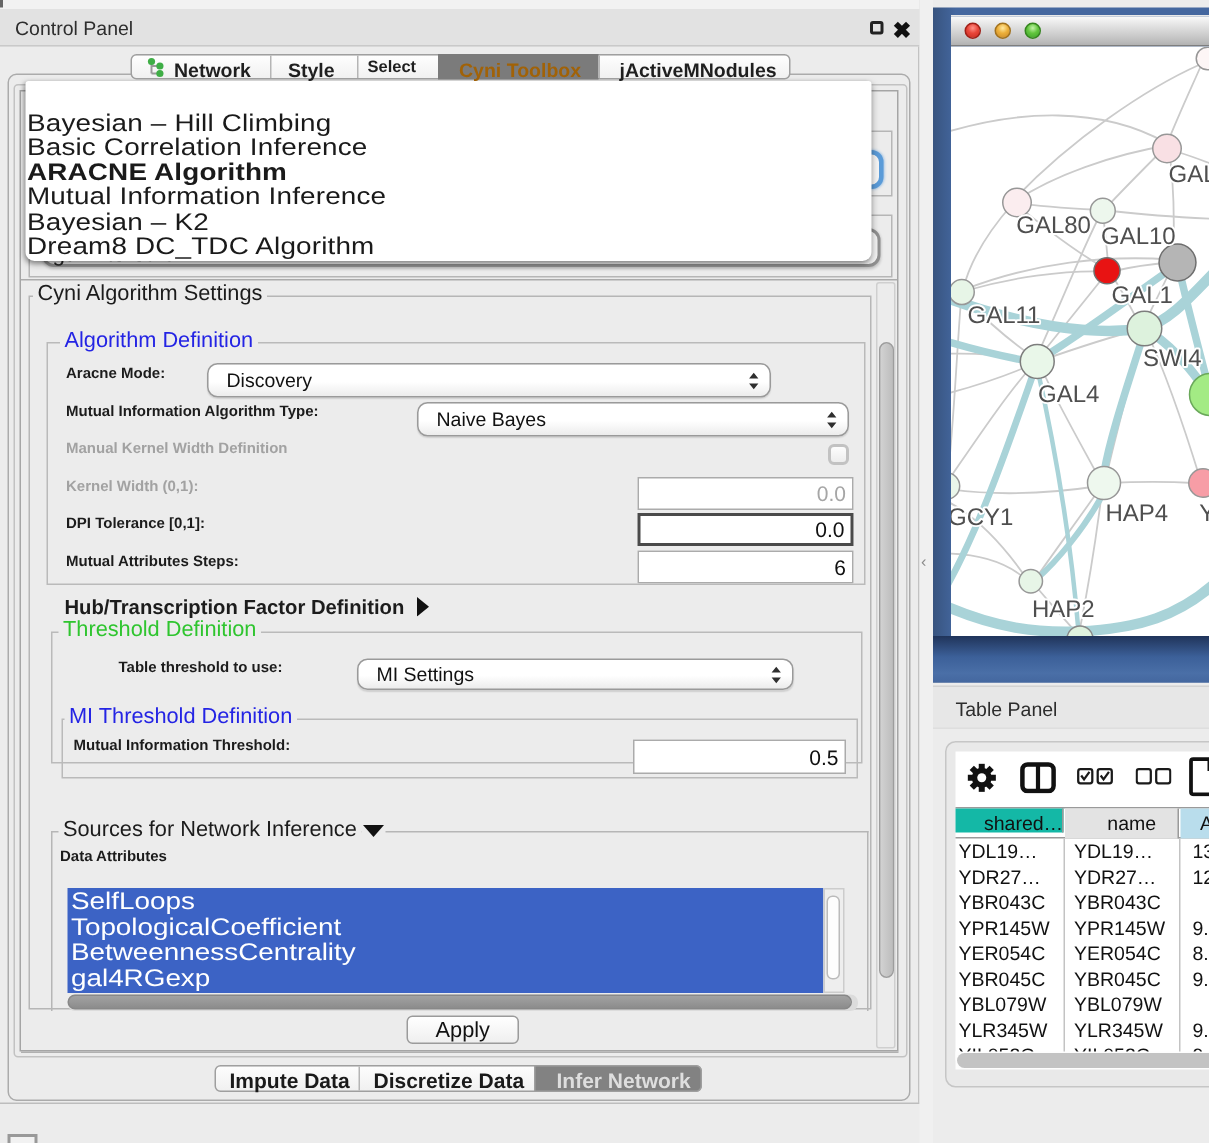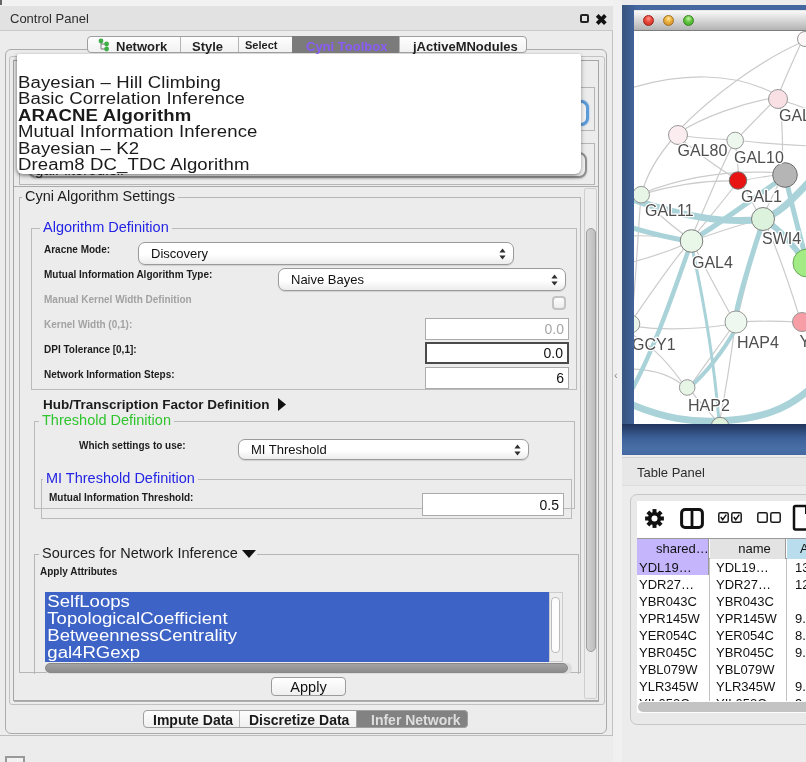--- a/index.html
+++ b/index.html
@@ -67,55 +67,55 @@
         <div class="lbl abs dis" style="left:12px;top:65px;">Manual Kernel Width Definition</div>
         <div class="abs" style="left:520px;top:67px;width:14px;height:14px;border:2px solid #c2c2c2;border-radius:4px;background:linear-gradient(#fdfdfd,#ededed);"></div>
         <div class="lbl abs dis" style="left:12px;top:90px;">Kernel Width (0,1):</div>
         <div class="fld" style="left:393px;top:89px;width:144px;height:22px;">
             <span style="top:2px;color:#a6a6a6;">0.0</span>
           </div>
         <div class="lbl abs" style="left:12px;top:115px;">DPI Tolerance [0,1]:</div>
         <div class="fld" style="left:393px;top:113px;width:144px;height:22px;border:2px solid #4a4a4a;">
             <span style="top:1px;">0.0</span>
           </div>
-        <div class="lbl abs" style="left:12px;top:140px;">Network Information Steps:</div>
+        <div class="lbl abs" style="left:12px;top:140px;">Mutual Attributes Steps:</div>
         <div class="fld" style="left:393px;top:138px;width:144px;height:22px;">
             <span style="top:2px;">6</span>
           </div>
       </div>
 
       <div class="lbl abs" style="left:23px;top:199px;font-size:13.5px;">Hub/Transcription Factor Definition</div>
       <svg class="abs" style="left:257px;top:200px;" width="10" height="13" viewBox="0 0 10 13">
           <path d="M1 0 L9 6.5 L1 13 Z" fill="#111"></path>
         </svg>
 
       <div class="gbox" style="left:14px;top:223px;width:541px;height:88px;border-color:#bababa;text-decoration:underline;">
         <div class="gtitle" style="left:4px;color:#2fc52f;">Threshold Definition</div>
-        <div class="lbl abs" style="left:44px;top:18px;">Which settings to use:</div>
+        <div class="lbl abs" style="left:44px;top:18px;">Table threshold to use:</div>
         <div class="combo" style="left:203px;top:17px;width:291px;height:21px;">
-          <span class="ct" style="top:2px;">MI Threshold</span>
+          <span class="ct" style="top:2px;">MI Settings</span>
           <svg class="ar" viewBox="0 0 7 12">
               <path d="M3.5 0.5 L6.6 4.4 L0.4 4.4 Z M3.5 11.5 L0.4 7.6 L6.6 7.6 Z" fill="#2f2f2f"></path>
             </svg>
         </div>
         <div class="gbox" style="left:6px;top:57px;width:531px;height:40px;border-color:#bababa;">
           <div class="gtitle" style="left:1px;color:#2424e4;">MI Threshold Definition</div>
           <div class="lbl abs" style="left:7px;top:12px;">Mutual Information Threshold:</div>
           <div class="fld" style="left:380px;top:13px;width:142px;height:23px;">
               <span style="top:3px;">0.5</span>
             </div>
         </div>
       </div>
 
       <div class="gbox" style="left:14px;top:356px;width:545px;height:120px;border-bottom:none;">
         <div class="gtitle" style="left:4px;color:#1c1c1c;">Sources for Network Inference</div>
         <svg class="abs" style="left:206px;top:-6px;background:#ececec;" width="16" height="10" viewBox="0 0 16 10">
             <path d="M1 1 L15 1 L8 9 Z" fill="#111"></path>
           </svg>
-        <div class="lbl abs" style="left:5px;top:11px;">Apply Attributes</div>
+        <div class="lbl abs" style="left:5px;top:11px;">Data Attributes</div>
         <div class="abs" style="left:10px;top:37px;width:504px;height:70px;background:#3c63c5;overflow:hidden;">
           <div style="color:#fff;font-size:16px;padding:1px 0 0 2px;line-height:17px;transform:scaleX(1.16);transform-origin:0 0;white-space:nowrap;">SelfLoops<br>TopologicalCoefficient<br>BetweennessCentrality<br>gal4RGexp</div>
         </div>
         <div class="abs" style="left:514px;top:37px;width:14px;height:70px;background:#eee;border:1px solid #ccc;">
           <div class="abs" style="left:1px;top:4px;width:9px;height:56px;background:#fdfdfd;border:1px solid #bbb;border-radius:4px;"></div>
         </div>
         <div class="abs" style="left:10px;top:108px;width:527px;height:11px;background:#dcdcdc;border-radius:5px;">
           <div class="abs" style="left:0;top:0;width:523px;height:10px;background:linear-gradient(#a2a2a2,#8c8c8c);border-radius:5px;border:1px solid #888;"></div>
         </div>
       </div>
@@ -147,21 +147,21 @@
   <div class="abs" style="left:399px;top:37px;width:1px;height:15px;background:#b5b5b5;"></div>
   <svg class="abs" style="left:98px;top:38px;" width="13" height="14" viewBox="0 0 13 14">
     <path d="M3 3 L3 11 M3 6 L8 6 M3 11 L8 11" stroke="#9a9a9a" stroke-width="1.3" fill="none"></path>
     <circle cx="3" cy="3" r="2.4" fill="#3fae46"></circle>
       <circle cx="8.6" cy="6" r="2.4" fill="#3fae46"></circle>
       <circle cx="8.6" cy="11" r="2.4" fill="#3fae46"></circle>
   </svg>
   <div class="abs" style="left:116px;top:39px;font-size:13px;font-weight:bold;color:#1f1f1f;">Network</div>
   <div class="abs" style="left:192px;top:39px;font-size:13px;font-weight:bold;color:#1f1f1f;">Style</div>
   <div class="abs" style="left:245px;top:39px;font-size:11px;font-weight:bold;color:#1f1f1f;">Select</div>
-  <div class="abs" style="left:306px;top:39px;font-size:13px;font-weight:bold;color:#8b5cf6;">Cyni Toolbox</div>
+  <div class="abs" style="left:306px;top:39px;font-size:13px;font-weight:bold;color:#a16207;">Cyni Toolbox</div>
   <div class="abs" style="left:413px;top:39px;font-size:13px;font-weight:bold;color:#1f1f1f;">jActiveMNodules</div>
 
   <div class="abs" style="left:14px;top:701px;width:585px;height:1px;background:#b0b0b0;"></div>
   <div class="abs" style="left:143px;top:710px;width:325px;height:18px;background:linear-gradient(#fdfdfd,#f0f0f0);border:1px solid #9f9f9f;border-radius:4px;"></div>
   <div class="abs" style="left:239px;top:711px;width:1px;height:16px;background:#b5b5b5;"></div>
   <div class="abs" style="left:356px;top:710px;width:112px;height:18px;background:#828282;border:1px solid #9f9f9f;border-radius:0 4px 4px 0;"></div>
   <div class="abs" style="left:153px;top:712px;font-size:14px;font-weight:bold;color:#1a1a1a;">Impute Data</div>
   <div class="abs" style="left:249px;top:712px;font-size:14px;font-weight:bold;color:#1a1a1a;">Discretize Data</div>
   <div class="abs" style="left:371px;top:712px;font-size:14px;font-weight:bold;color:#dedede;">Infer Network</div>
 </div>
@@ -315,21 +315,21 @@
   <svg class="abs" style="left:126px;top:17px;" width="24" height="12" viewBox="0 0 24 12">
     <rect x="0.8" y="0.8" width="9.4" height="9.4" rx="1.5" fill="none" stroke="#1a1a1a" stroke-width="1.5"></rect>
     <rect x="13.8" y="0.8" width="9.4" height="9.4" rx="1.5" fill="none" stroke="#1a1a1a" stroke-width="1.5"></rect>
   </svg>
   <svg class="abs" style="left:161px;top:9px;" width="24" height="27" viewBox="0 0 24 27">
     <path d="M2 3.5 Q2 2 3.5 2 L14 2 L21 9 L21 24 Q21 25.5 19.5 25.5 L3.5 25.5 Q2 25.5 2 24 Z" fill="none" stroke="#111" stroke-width="2.5"></path>
     <path d="M14 2 L14 9 L21 9" fill="none" stroke="#111" stroke-width="2"></path>
   </svg>
 
   <div class="abs" style="left:6px;top:43px;width:182px;height:21px;border-top:1px solid #9a9a9a;border-bottom:1px solid #9a9a9a;">
-    <div class="abs" style="left:0;top:0;width:72px;height:36px;background:#c4b5fd;border-right:1px solid #9a9a9a;text-align:center;font-size:13px;color:#111;line-height:20px;text-indent:19px;">shared…</div>
+    <div class="abs" style="left:0;top:0;width:72px;height:16px;background:#14b8a6;border-right:1px solid #9a9a9a;text-align:center;font-size:13px;color:#111;line-height:20px;text-indent:19px;">shared…</div>
     <div class="abs" style="left:73px;top:0;width:76px;height:20px;background:#e3e3e3;border-right:1px solid #9a9a9a;text-align:center;font-size:13px;color:#111;line-height:20px;text-indent:14px;">name</div>
     <div class="abs" style="left:150px;top:0;width:32px;height:20px;background:#b9ddec;font-size:13px;color:#111;line-height:20px;padding-left:13px;">A</div>
   </div>
 
   <div class="abs" style="left:6px;top:64px;width:182px;height:148px;overflow:hidden;">
     <div class="abs" style="left:72px;top:0;width:1px;height:148px;background:#c3c3c3;"></div>
     <div class="abs" style="left:149px;top:0;width:1px;height:148px;background:#c3c3c3;"></div>
     <div style="position:absolute;left:2px;top:0;font-size:13px;color:#111;line-height:17px;white-space:pre;">YDL19…
 YDR27…
 YBR043C

